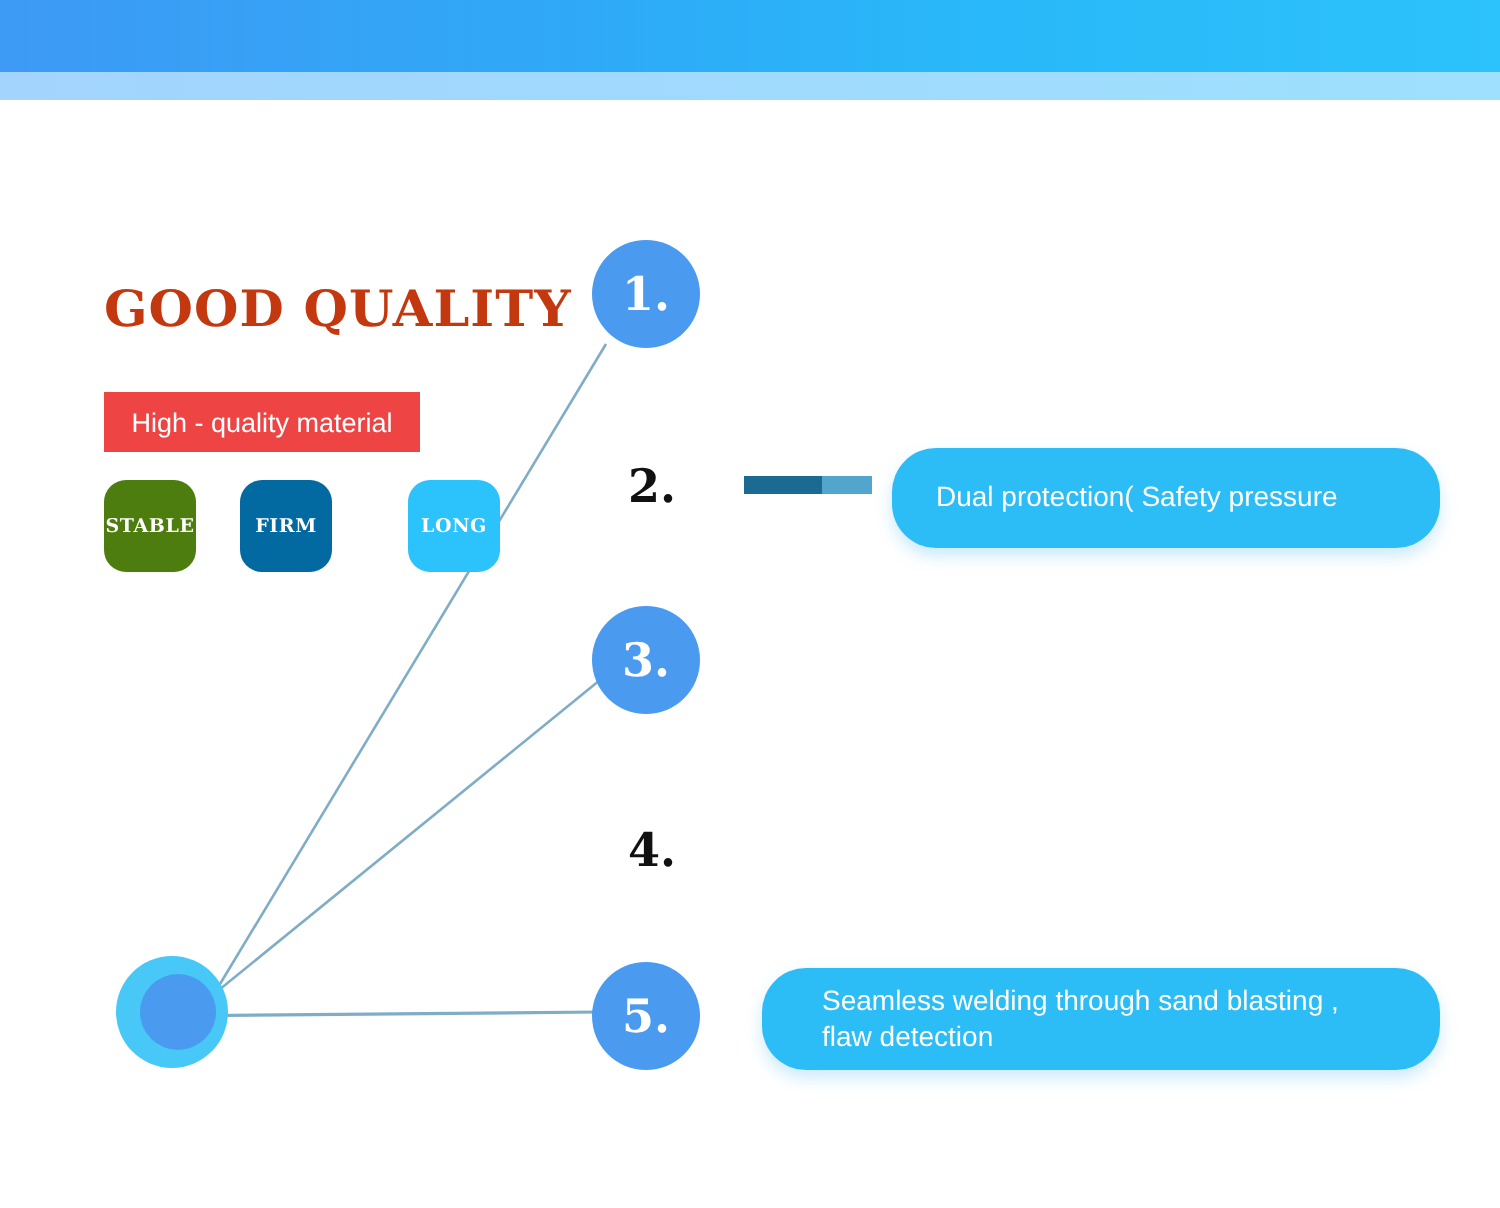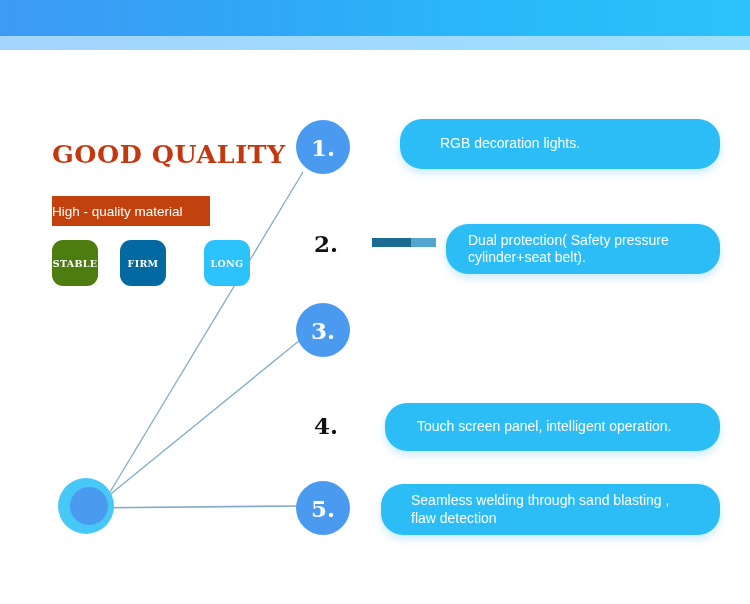--- a/index.html
+++ b/index.html
@@ -52,24 +52,24 @@
     transform: scaleX(1.02);
     transform-origin: left center;
     white-space: nowrap;
   }
   .material-bar {
     position: absolute;
     left: 52px;
     top: 196px;
     width: 158px;
     height: 30px;
-    background: #c2410c;
-    display: flex;
-    align-items: center;
-    justify-content: flex-start;
+    background: #ef4444;
+    display: flex;
+    align-items: center;
+    justify-content: center;
   }
   .material-bar span {
     color: #ffffff;
     font-size: 13.5px;
     font-family: "Liberation Sans", sans-serif;
   }
   .badge-row {
     position: absolute;
     left: 52px;
     top: 240px;
@@ -245,34 +245,27 @@
   </div>
   <div class="num-circle num-5">
     <span>5.</span>
   </div>
 
   <div class="mini-bar">
     <div class="mini-bar-dark"></div>
     <div class="mini-bar-light"></div>
   </div>
 
-  <div class="bubble bubble-1">
-    <span>RGB decoration lights.</span>
-  </div>
 
   <div class="bubble bubble-2">
     <div>
       <span>Dual protection( Safety pressure</span>
-      <span>cylinder+seat belt).</span>
-    </div>
-  </div>
-
-  <div class="bubble bubble-4">
-    <span>Touch screen panel, intelligent operation.</span>
-  </div>
+    </div>
+  </div>
+
 
   <div class="bubble bubble-5">
     <div>
       <span>Seamless welding through sand blasting ,</span>
       <span>flaw detection</span>
     </div>
   </div>
 
 </div>
 

